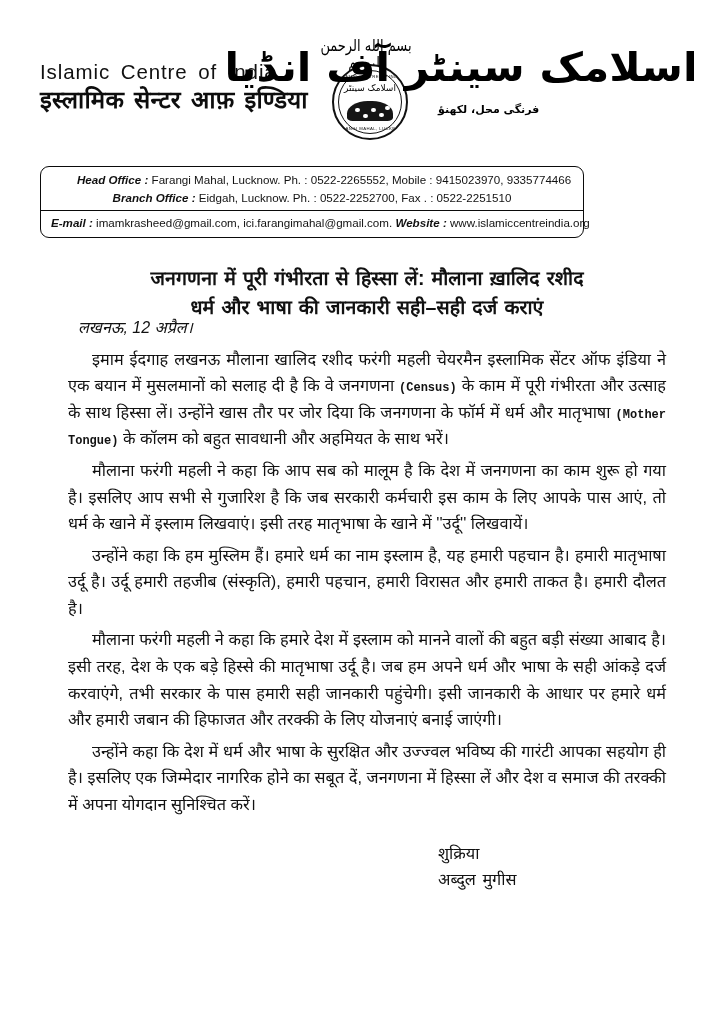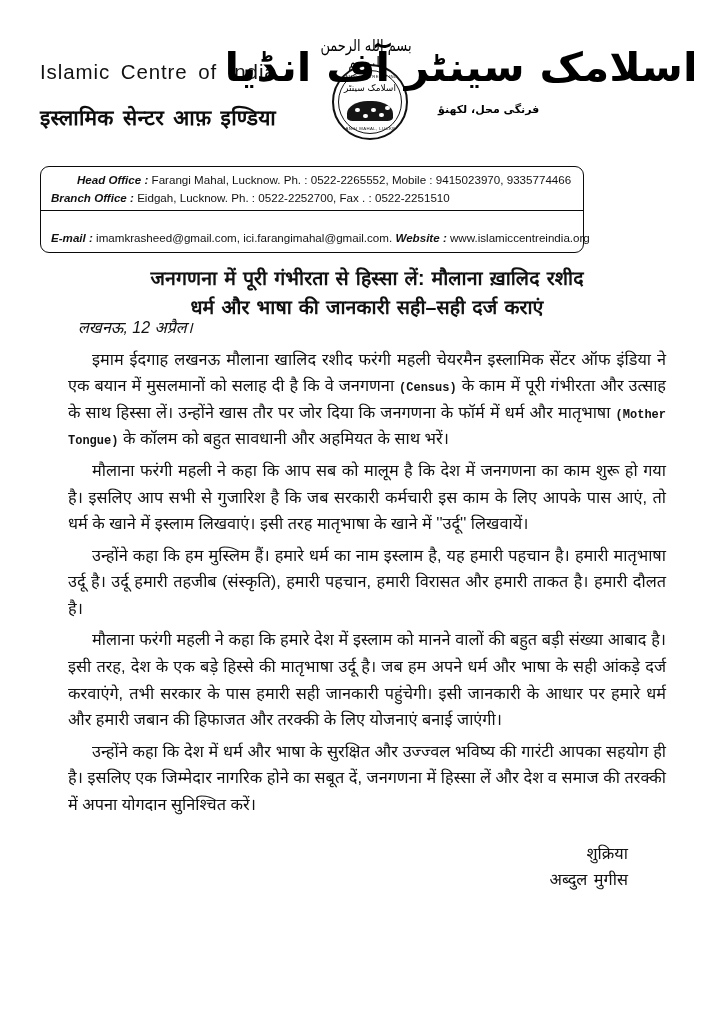--- a/index.html
+++ b/index.html
@@ -42,22 +42,22 @@
     font-size: 20.5px;
     font-weight: 500;
     letter-spacing: 0.9px;
     word-spacing: 4px;
     color: #111;
     white-space: nowrap;
     line-height: 1.15;
     font-family: "Liberation Sans", sans-serif;
   }
   .org-name-hi {
-    margin-top: 21px;
-    font-size: 21px;
+    margin-top: 2px;
+    font-size: 24px;
     font-weight: 700;
     letter-spacing: 0.3px;
     word-spacing: 3px;
     color: #0d0d0d;
     white-space: nowrap;
     line-height: 1.2;
     font-family: "Liberation Sans", "DejaVu Sans", sans-serif;
   }
 
   
@@ -182,26 +182,26 @@
   }
   .contact-line {
     font-size: 11.6px;
     line-height: 1.58;
     color: #111;
     text-align: center;
     white-space: nowrap;
     font-family: "Liberation Sans", sans-serif;
   }
   .contact-line.head { text-align: left; padding-left: 26px; }
-  .contact-line.branch { text-align: left; }
+  .contact-line.branch { text-align: center; }
   .contact-line.email {
     text-align: right;
     border-top: 1px solid #0a0a0a;
     margin: 2px -10px 0;
-    padding: 18px 10px 1px;
+    padding: 3px 10px 1px;
   }
   .lbl {
     font-weight: 700;
     font-style: italic;
     font-family: "Liberation Sans", sans-serif;
   }
 
   
   .headline {
     position: absolute;
@@ -250,21 +250,21 @@
     font-family: Liberation Mono, monospace;
     font-weight: 700;
     font-size: 12px;
   }
 
   
   .signature {
     position: absolute;
     right: 96px;
     top: 840px;
-    text-align: right;
+    text-align: left;
     width: 190px;
   }
   .sig-line {
     font-size: 16.3px;
     line-height: 1.62;
     color: #111;
     word-spacing: 2px;
     font-family: "Liberation Sans", "DejaVu Sans", sans-serif;
   }
 </style>

